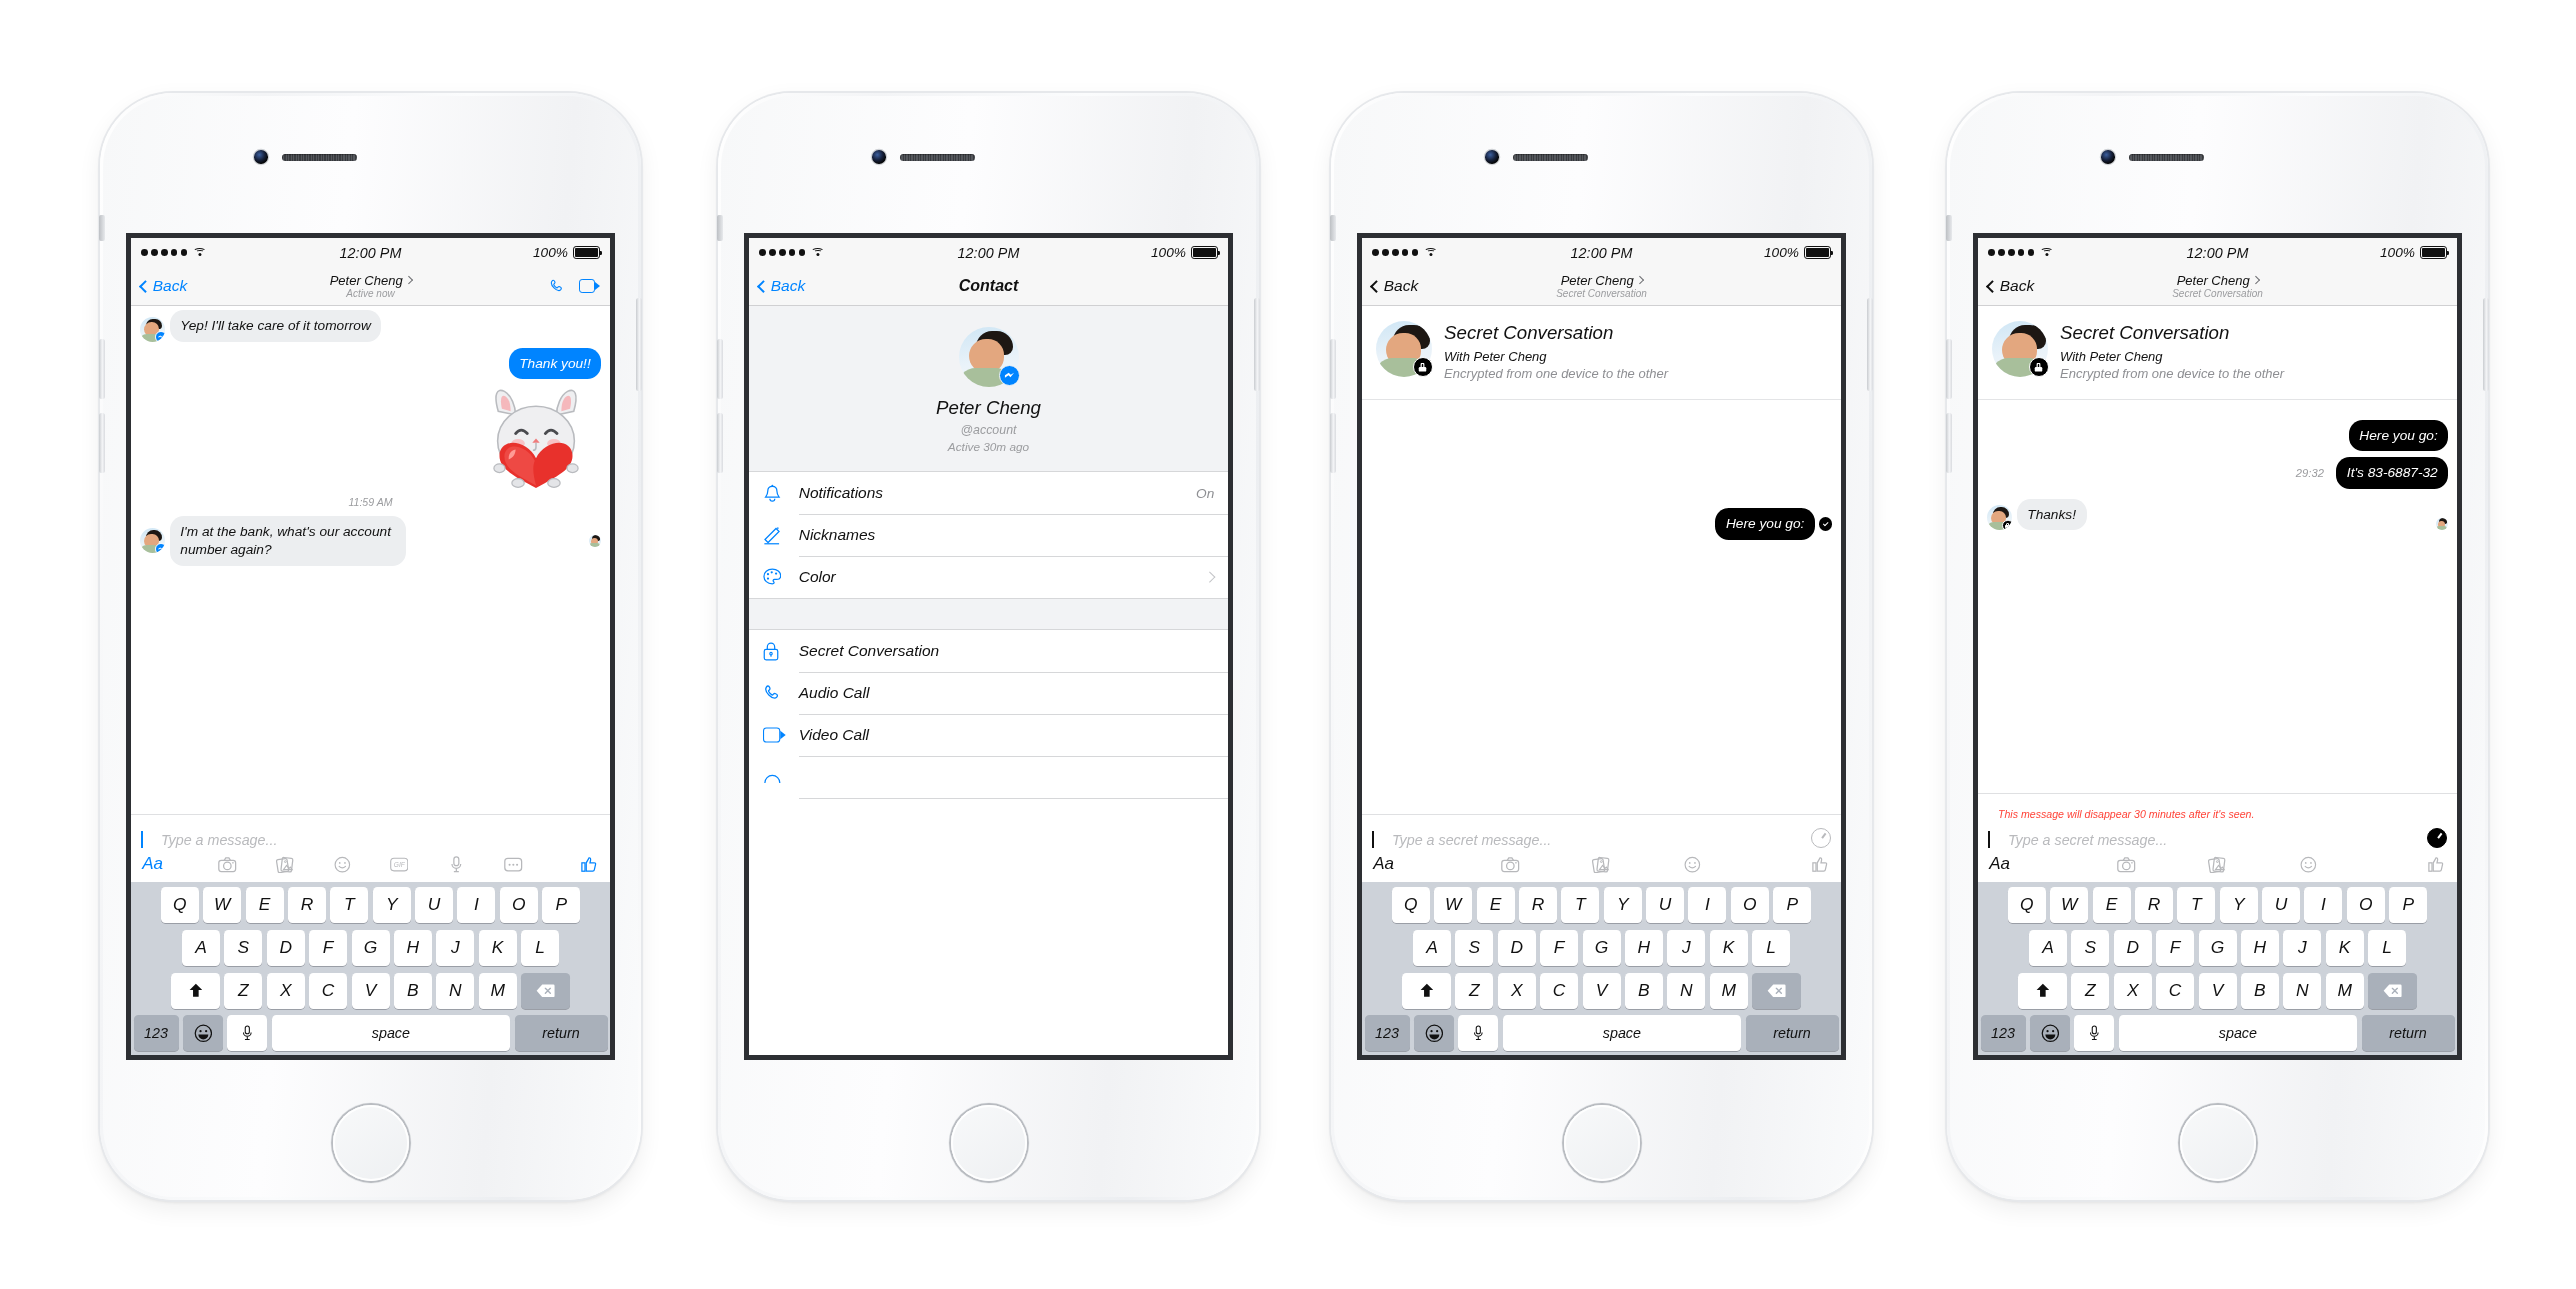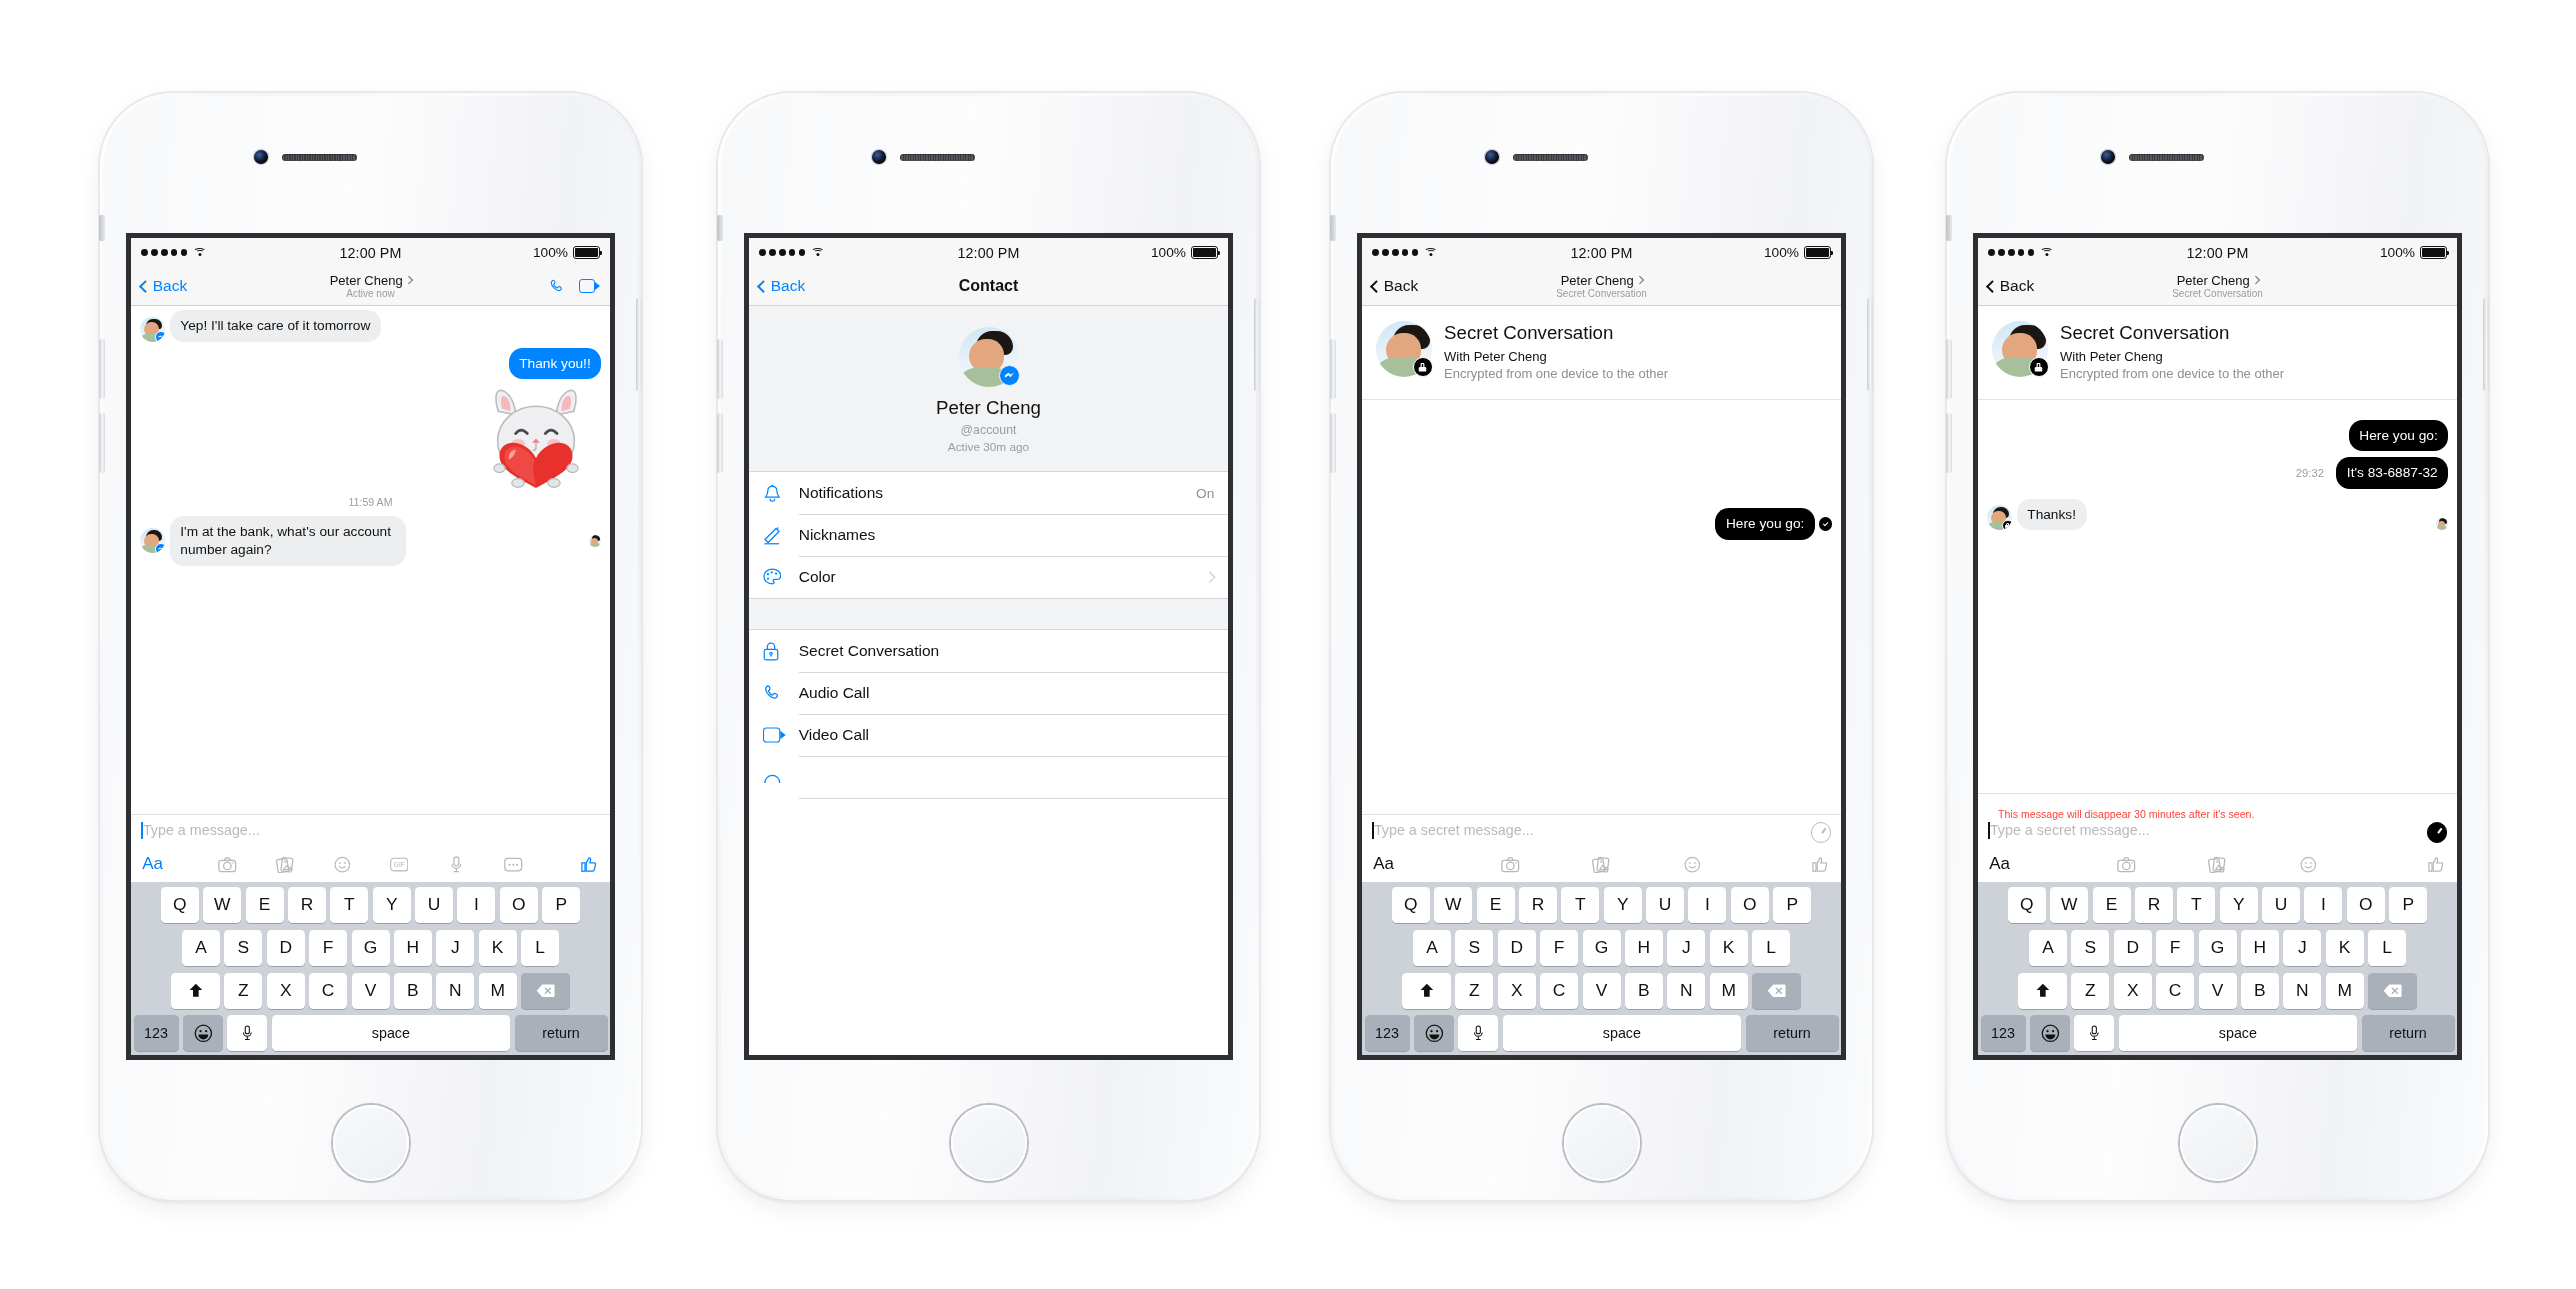--- a/index.html
+++ b/index.html
@@ -2,21 +2,21 @@
 <html style="font-size:10px"><head>
 <meta charset="utf-8">
 <style>
   * { box-sizing: border-box; margin:0; padding:0; }
   html,body { width:2576px; height:1289px; background:#ffffff; overflow:hidden; }
   body { font-family:"Liberation Sans", sans-serif; }
 
   .stage { position:relative; width:2576px; height:1289px; }
 
   
-  .phone { position:absolute; top:93px; width:541px; height:1107px; }
+  .phone { position:absolute; top:93px; width:541px; height:1107px;font-style:italic; }
   .phone.p1 { left:100px; }
   .phone.p2 { left:718px; }
   .phone.p3 { left:1331px; }
   .phone.p4 { left:1947px; }
 
   .body-shell {
     position:absolute; inset:0;
     background:linear-gradient(100deg,#ffffff 0%,#f3f4f6 22%,#fbfcfd 50%,#eceef1 82%,#ffffff 100%);
     border-radius:73px;
     box-shadow:
@@ -146,21 +146,21 @@
      background:#a8bf9b; border-radius:4.4px 3.1px 0 0; }
   .check { width:13.7px; height:13.7px; border-radius:50%; background:#000;
      display:flex; align-items:center; justify-content:center; flex:0 0 auto; }
   .check i { display:block; width:5px; height:2.5px; border-left:1.2px solid #fff;
      border-bottom:1.2px solid #fff; transform:rotate(-45deg); margin-bottom:1.2px; }
   .ttl { font-size:11.2px; color:#9b9c9f; align-self:center; margin-right:3.7px; }
 
   
   .composer { flex:0 0 auto; border-top:0.6px solid #dfe0e2; background:#fff;
      padding:7.5px 10px 5px; }
-  .cinput { display:flex; align-items:flex-start; gap:0; height:26px; }
+  .cinput { display:flex; align-items:flex-end; gap:18px; height:26px; }
   .caret { width:1.9px; height:17px; background:#0084ff; }
   .caret.dark { background:#111; }
   .cph { font-size:14.3px; color:#b9babd; }
   .ctimer { margin-left:auto; width:20.5px; height:20.5px; border-radius:50%;
      border:1.6px solid #b9babd; position:relative; }
   .ctimer i { position:absolute; left:50%; top:3.7px; width:1.6px; height:6.2px;
      background:#b9babd; transform-origin:bottom center; transform:rotate(36deg); }
   .ctimer.solid { border-color:#000; background:#000; }
   .ctimer.solid i { background:#fff; }
   .crow { display:flex; align-items:center; padding:6.2px 1.2px 2.5px; }

